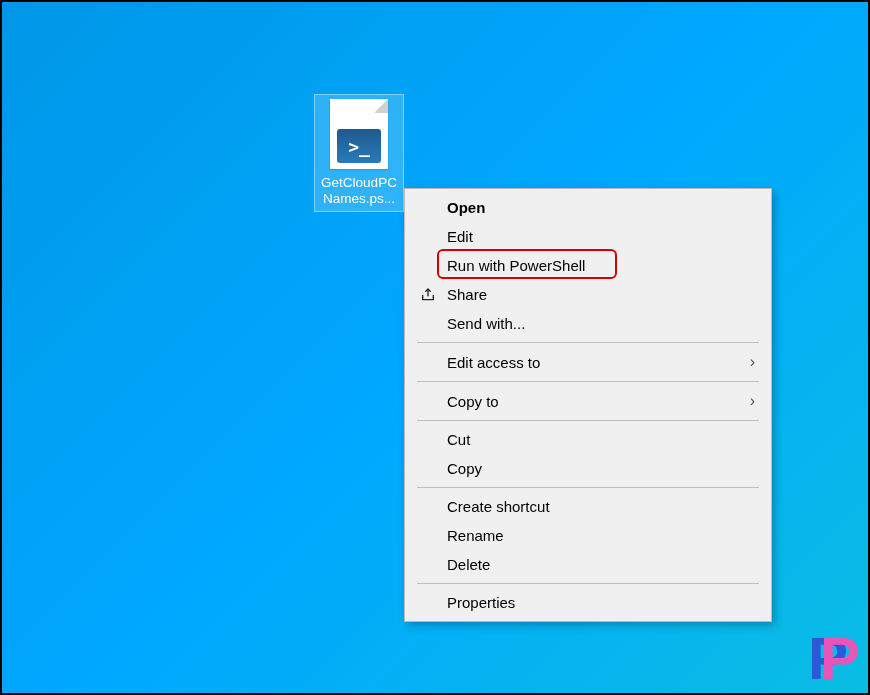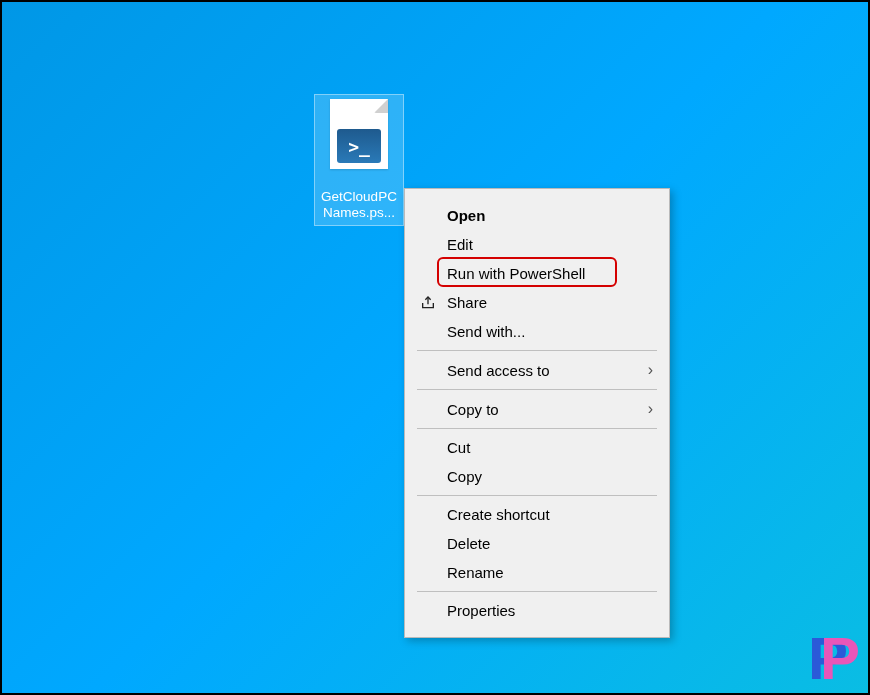--- a/index.html
+++ b/index.html
@@ -57,33 +57,33 @@
       justify-content: center;
       color: #fff;
       font-size: 18px;
       font-weight: bold;
       font-family: Consolas, monospace;
     }
     .file-label {
       color: #fff;
       font-size: 13.5px;
       text-align: center;
-      margin-top: 20px;
+      margin-top: 6px;
       line-height: 1.2;
       word-break: break-all;
     }
     .context-menu {
       position: absolute;
       top: 186px;
       left: 402px;
-      width: 266px;
+      width: 368px;
       background: #f0f0f0;
       border: 1px solid #bababa;
       box-shadow: 3px 3px 8px rgba(0,0,0,0.25);
-      padding: 12px 2px;
+      padding: 4px 2px;
     }
     .menu-item {
       display: flex;
       align-items: center;
       padding: 6px 14px 6px 40px;
       font-size: 15px;
       color: #000;
       position: relative;
       cursor: default;
     }
@@ -157,44 +157,44 @@
             <path d="M8 7l4-4 4 4"></path>
         </svg>
       </span>
       <span>Share</span>
     </div>
     <div class="menu-item">
       <span>Send with...</span>
     </div>
     <div class="separator"></div>
     <div class="menu-item">
-      <span>Send access to</span>
+      <span>Edit access to</span>
       <span class="chevron">›</span>
     </div>
     <div class="separator"></div>
     <div class="menu-item">
       <span>Copy to</span>
       <span class="chevron">›</span>
     </div>
     <div class="separator"></div>
     <div class="menu-item">
       <span>Cut</span>
     </div>
     <div class="menu-item">
       <span>Copy</span>
     </div>
     <div class="separator"></div>
     <div class="menu-item">
       <span>Create shortcut</span>
     </div>
     <div class="menu-item">
+      <span>Rename</span>
+    </div>
+    <div class="menu-item">
       <span>Delete</span>
-    </div>
-    <div class="menu-item">
-      <span>Rename</span>
     </div>
     <div class="separator"></div>
     <div class="menu-item">
       <span>Properties</span>
     </div>
   </div>
 
   <div class="watermark">
     <span class="p1">P</span><span class="p2">P</span>
   </div>

